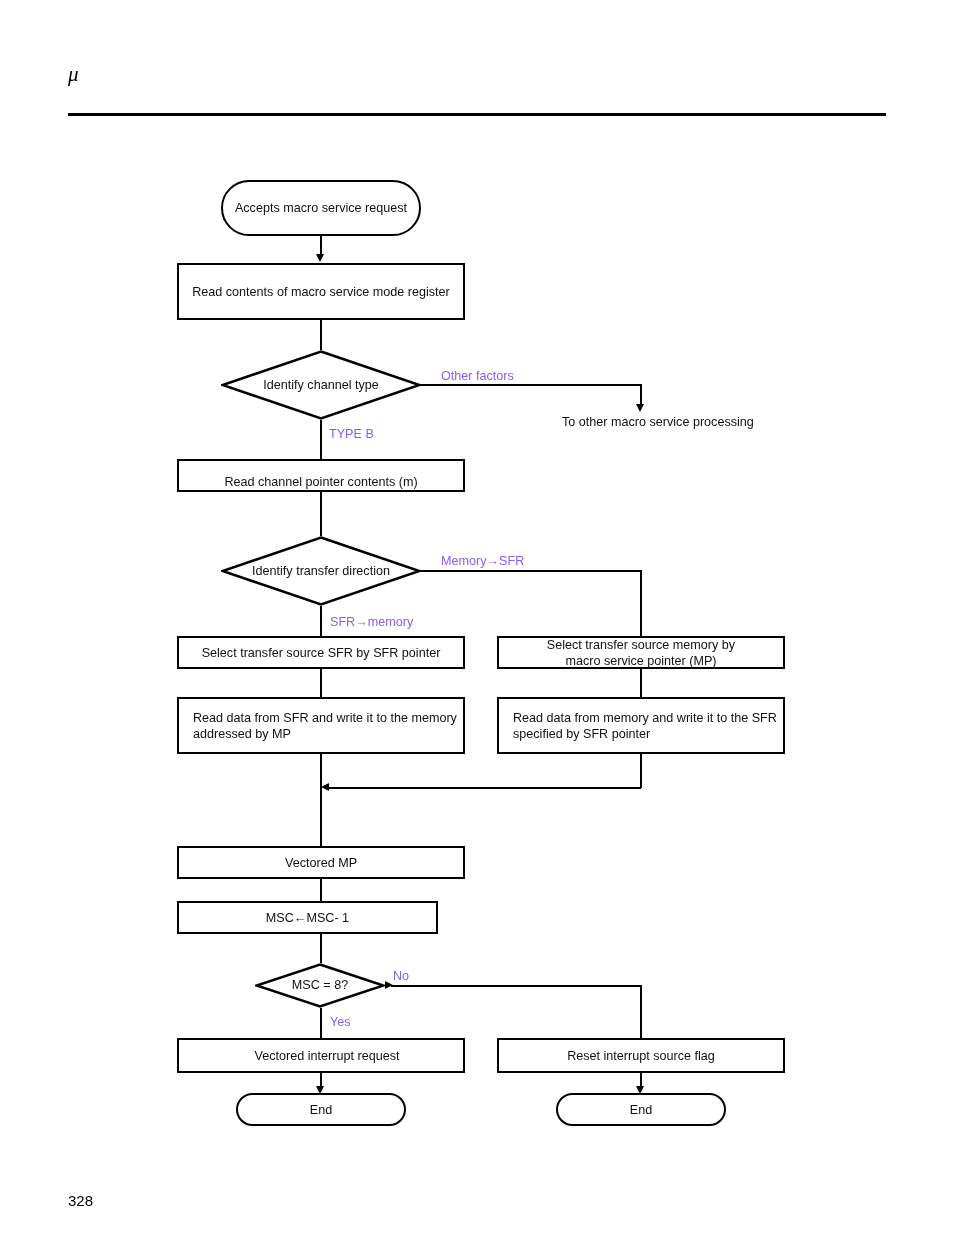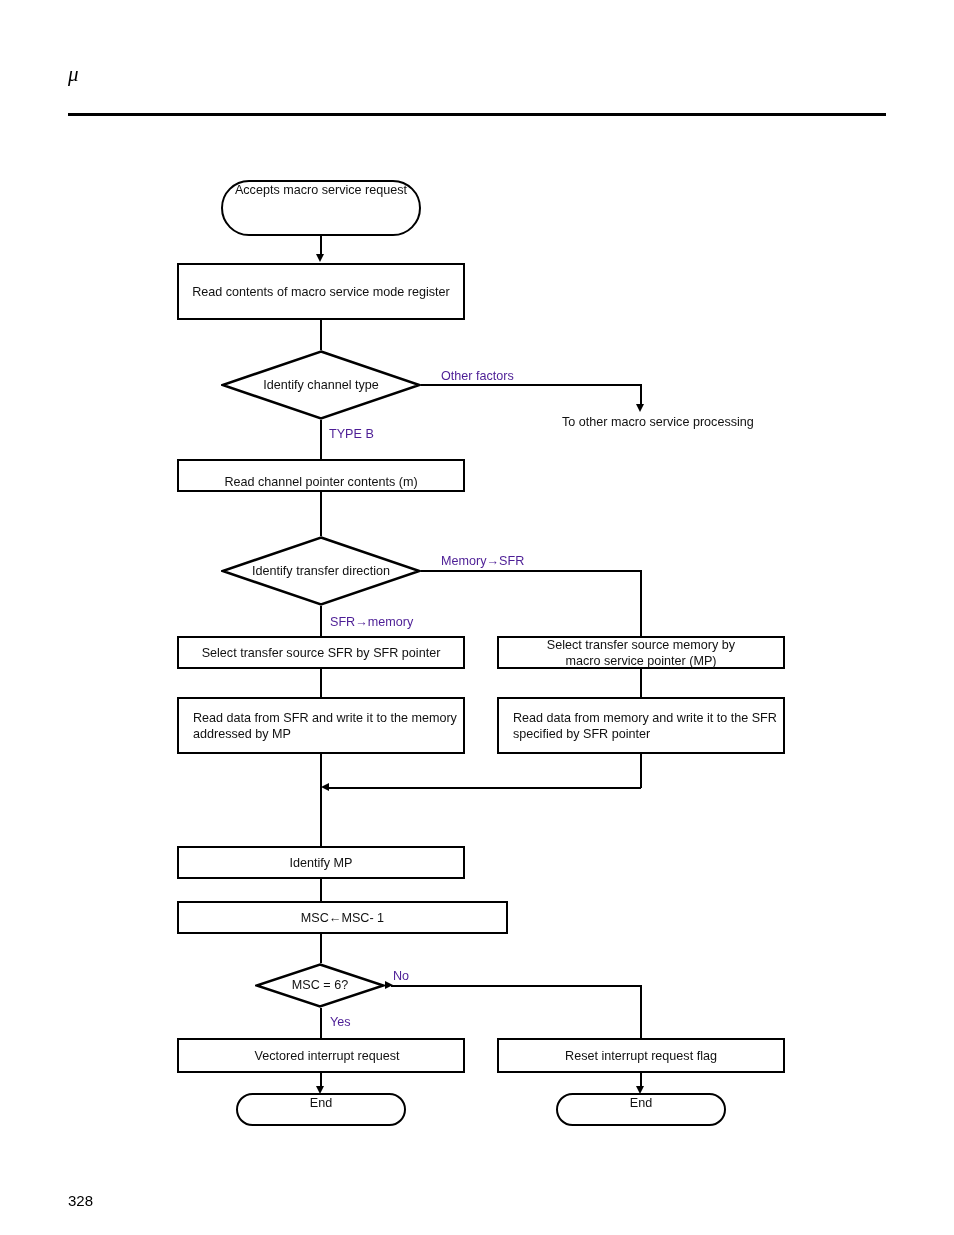--- a/index.html
+++ b/index.html
@@ -78,21 +78,21 @@
   .node.center { justify-content: center; text-align: center; }
   .node.left   { justify-content: flex-start; text-align: left; padding-left: 14px; }
 
   .terminal {
     position: absolute;
     box-sizing: border-box;
     border: 2.5px solid #000000;
     border-radius: 28px;
     background: #ffffff;
     display: flex;
-    align-items: flex-start;
+    align-items: center;
     justify-content: center;
     text-align: center;
     font-size: 12.6px;
     line-height: 16px;
     color: #111111;
   }
 
   
   .diamond {
     position: absolute;
@@ -142,21 +142,21 @@
     border-top: 4.5px solid transparent;
     border-bottom: 4.5px solid transparent;
     border-left: 8px solid #000000;
   }
 
   
   .edge-label {
     position: absolute;
     font-size: 12.6px;
     line-height: 15px;
-    color: #4c1d95;
+    color: #8b5cf6;
     white-space: nowrap;
   }
   .flow-note {
     position: absolute;
     font-size: 12.6px;
     line-height: 15px;
     color: #111111;
     white-space: nowrap;
   }
 </style>
@@ -248,52 +248,52 @@
       </div>
     </div>
 
     <div class="vline" style="left:640px; top:754px; height:34px;"></div>
     <div class="hline" style="left:329px; top:787px; width:312px;"></div>
     <div class="arrow-left" style="left:321px; top:783px;"></div>
 
     <div class="vline" style="left:320px; top:754px; height:92px;"></div>
 
     <div class="node center" style="left:177px; top:846px; width:288px; height:33px;">
-      <span>Identify MP</span>
+      <span>Vectored MP</span>
     </div>
 
     <div class="vline" style="left:320px; top:879px; height:22px;"></div>
 
-    <div class="node center" style="left:177px; top:901px; width:331px; height:33px;">
+    <div class="node center" style="left:177px; top:901px; width:261px; height:33px;">
       <span>MSC←MSC- 1</span>
     </div>
 
     <div class="vline" style="left:320px; top:934px; height:29px;"></div>
 
     <div class="diamond" style="left:255px; top:963px; width:130px; height:45px;">
       <svg width="130" height="45" viewBox="0 0 130 45">
         <polygon points="65,1.6 128.4,22.5 65,43.4 1.6,22.5" fill="#ffffff" stroke="#000000" stroke-width="2.6"></polygon>
       </svg>
-      <div class="dlabel">MSC = 6?</div>
+      <div class="dlabel">MSC = 8?</div>
     </div>
 
     <div class="arrow-right" style="left:385px; top:981px;"></div>
     <div class="hline" style="left:391px; top:985px; width:250px;"></div>
     <div class="vline" style="left:640px; top:985px; height:53px;"></div>
     <div class="edge-label" style="left:393px; top:969px;">No</div>
 
     <div class="vline" style="left:320px; top:1008px; height:30px;"></div>
     <div class="edge-label" style="left:330px; top:1015px;">Yes</div>
 
     <div class="node center" style="left:177px; top:1038px; width:288px; height:35px;padding-left:12px;">
       <span>Vectored interrupt request</span>
     </div>
 
     <div class="node center" style="left:497px; top:1038px; width:288px; height:35px;">
-      <span>Reset interrupt request flag</span>
+      <span>Reset interrupt source flag</span>
     </div>
 
     <div class="vline" style="left:320px; top:1073px; height:14px;"></div>
     <div class="arrow-down" style="left:316px; top:1086px;"></div>
     <div class="vline" style="left:640px; top:1073px; height:14px;"></div>
     <div class="arrow-down" style="left:636px; top:1086px;"></div>
 
     <div class="terminal" style="left:236px; top:1093px; width:170px; height:33px;">
       <span>End</span>
     </div>

